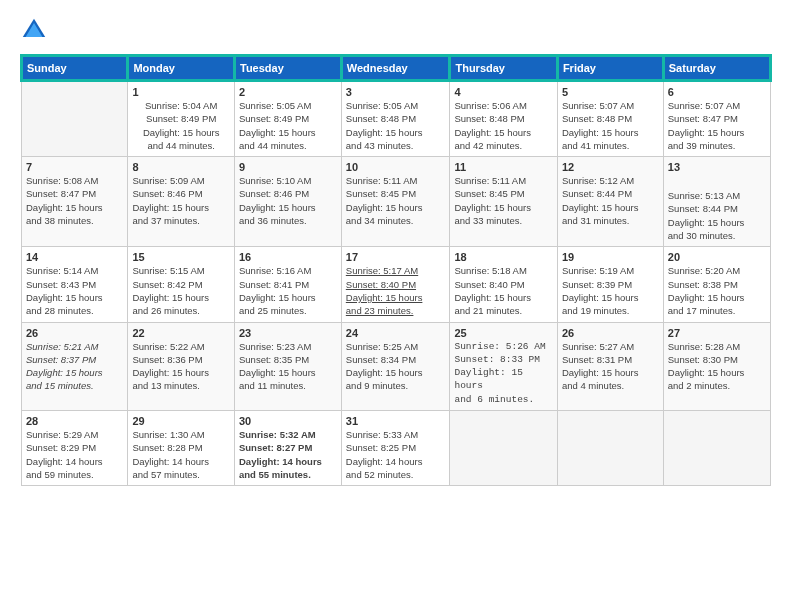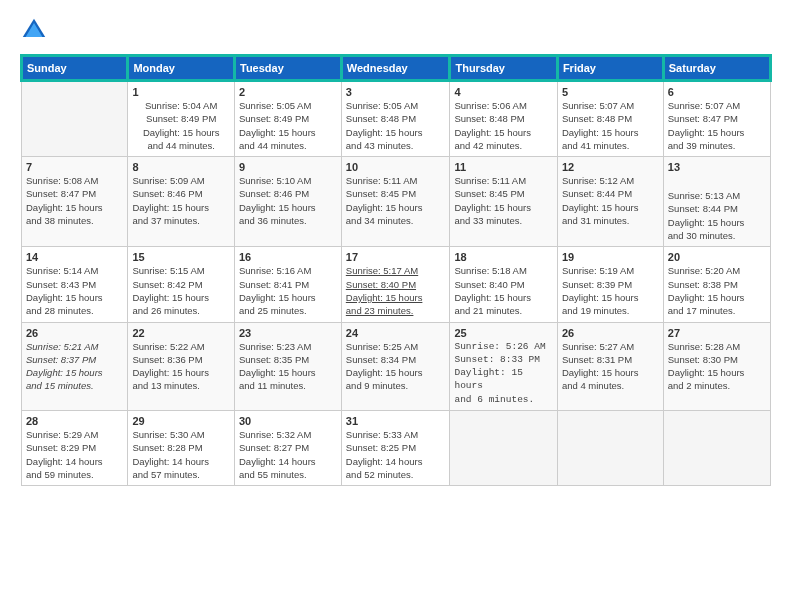--- a/index.html
+++ b/index.html
@@ -329,28 +329,28 @@
         <tr>
           <td>
             <span class="day-number">28</span>
             <div class="day-info" style="white-space: pre-line;">Sunrise: 5:29 AM
 Sunset: 8:29 PM
 Daylight: 14 hours
 and 59 minutes.</div>
           </td>
           <td>
             <span class="day-number">29</span>
-            <div class="day-info" style="white-space: pre-line;">Sunrise: 5:30 AM
+            <div class="day-info" style="white-space: pre-line;">Sunrise: 1:30 AM
 Sunset: 8:28 PM
 Daylight: 14 hours
 and 57 minutes.</div>
           </td>
           <td>
             <span class="day-number">30</span>
-            <div class="day-info" style="white-space: pre-line;">Sunrise: 5:32 AM
+            <div class="day-info" style="white-space: pre-line; font-weight: bold;">Sunrise: 5:32 AM
 Sunset: 8:27 PM
 Daylight: 14 hours
 and 55 minutes.</div>
           </td>
           <td>
             <span class="day-number">31</span>
             <div class="day-info" style="white-space: pre-line;">Sunrise: 5:33 AM
 Sunset: 8:25 PM
 Daylight: 14 hours
 and 52 minutes.</div>

